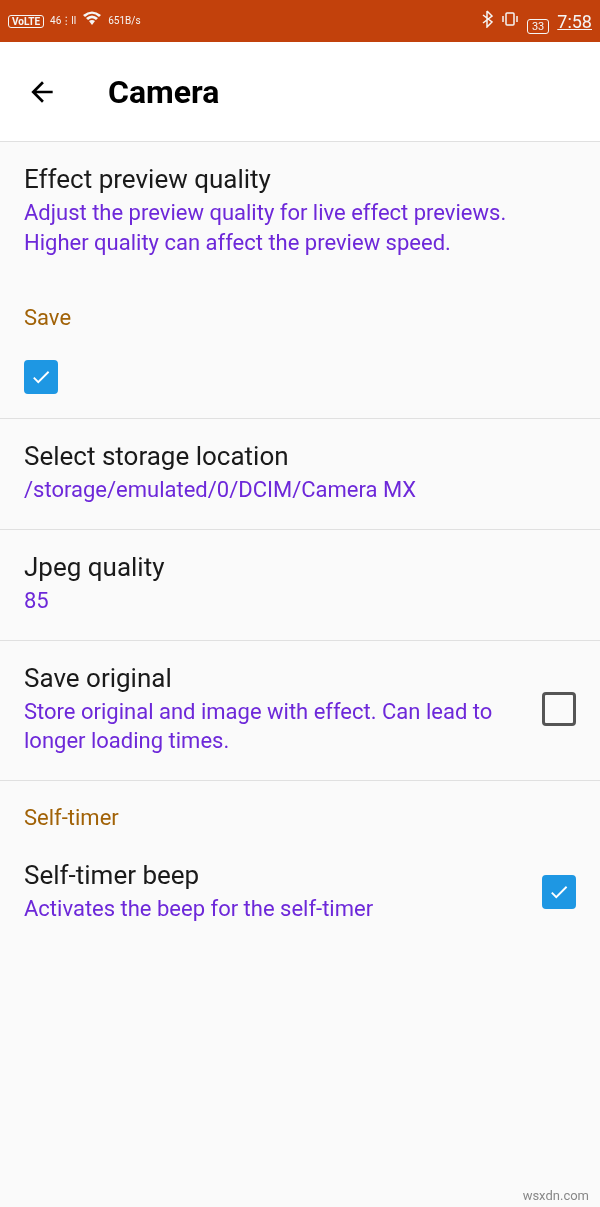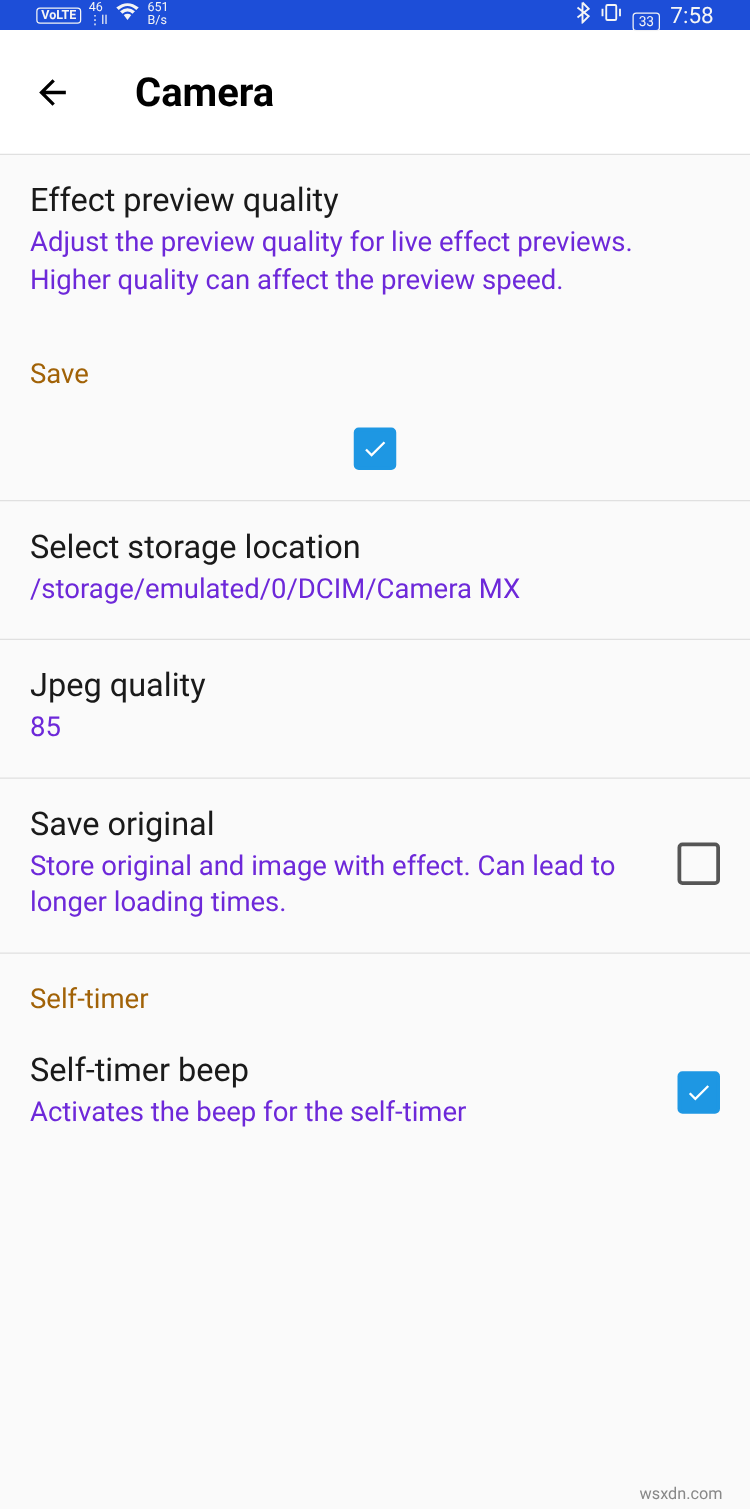--- a/index.html
+++ b/index.html
@@ -8,46 +8,45 @@
       box-sizing: border-box;
       font-family: -apple-system, BlinkMacSystemFont, 'Segoe UI', Roboto, sans-serif;
     }
     body {
       width: 600px;
       height: 1207px;
       background: #fafafa;
       position: relative;
     }
     .status-bar {
-      height: 24px;
-      background: #1d4ed8;
+      height: 42px;
+      background: #c2410c;
       display: flex;
       justify-content: space-between;
       align-items: center;
-      padding: 0 29px;
+      padding: 0 8px;
       color: #f5f5f5;
       font-size: 16px;
     }
     .status-left {
       display: flex;
       align-items: center;
       gap: 6px;
     }
     .volte-badge {
       border: 1.5px solid #f5f5f5;
       border-radius: 3px;
       padding: 0 3px;
       font-size: 10px;
       font-weight: bold;
     }
     .status-small {
       font-size: 10px;
       line-height: 1;
       display: flex;
-      flex-direction: column;
     }
     .status-right {
       display: flex;
       align-items: center;
       gap: 8px;
     }
     .header {
       background: #fff;
       height: 100px;
       display: flex;
@@ -68,21 +67,21 @@
       font-weight: 700;
       color: #000;
       margin-left: 48px;
     }
     .content {
       background: #fafafa;
     }
     .setting-item {
       padding: 22px 24px 24px 24px;
       display: flex;
-      justify-content: center;
+      justify-content: flex-start;
       align-items: center;
       gap: 20px;
     }
     .setting-text {
       flex: 1;
     }
     .setting-title {
       font-size: 26px;
       color: #1a1a1a;
       margin-bottom: 4px;
@@ -119,21 +118,21 @@
     }
     .checkbox.checked svg {
       display: block;
     }
     .checkbox svg {
       display: none;
     }
     .watermark {
       position: absolute;
       bottom: 4px;
-      right: 22px;
+      right: 11px;
       font-size: 13px;
       color: #888;
     }
   </style>
 </head>
 <body>
 
 <div class="status-bar">
   <div class="status-left">
     <span class="volte-badge">VoLTE</span>
@@ -160,21 +159,21 @@
     <span>
       <svg width="18" height="16" viewBox="0 0 18 16">
           <rect x="5" y="2" width="8" height="12" rx="1" stroke="#f5f5f5" stroke-width="1.5" fill="none"></rect>
           <line x1="2" y1="5" x2="2" y2="11" stroke="#f5f5f5" stroke-width="1.5"></line>
           <line x1="16" y1="5" x2="16" y2="11" stroke="#f5f5f5" stroke-width="1.5"></line>
         </svg>
     </span>
     <span style="display:flex;align-items:center;border:1.5px solid #f5f5f5;border-radius:3px;padding:0 4px;font-size:11px;margin-top:11px;">
       <span>33</span>
     </span>
-    <span style="font-size:18px;">7:58</span>
+    <span style="font-size:18px;text-decoration:underline;">7:58</span>
   </div>
 </div>
 
 <div class="header">
   <div class="back-arrow">
     <svg width="32" height="32" viewBox="0 0 24 24">
       <path d="M20 11H7.83l5.59-5.59L12 4l-8 8 8 8 1.41-1.41L7.83 13H20v-2z" fill="#000"></path>
     </svg>
   </div>
   <div class="header-title">Camera</div>

